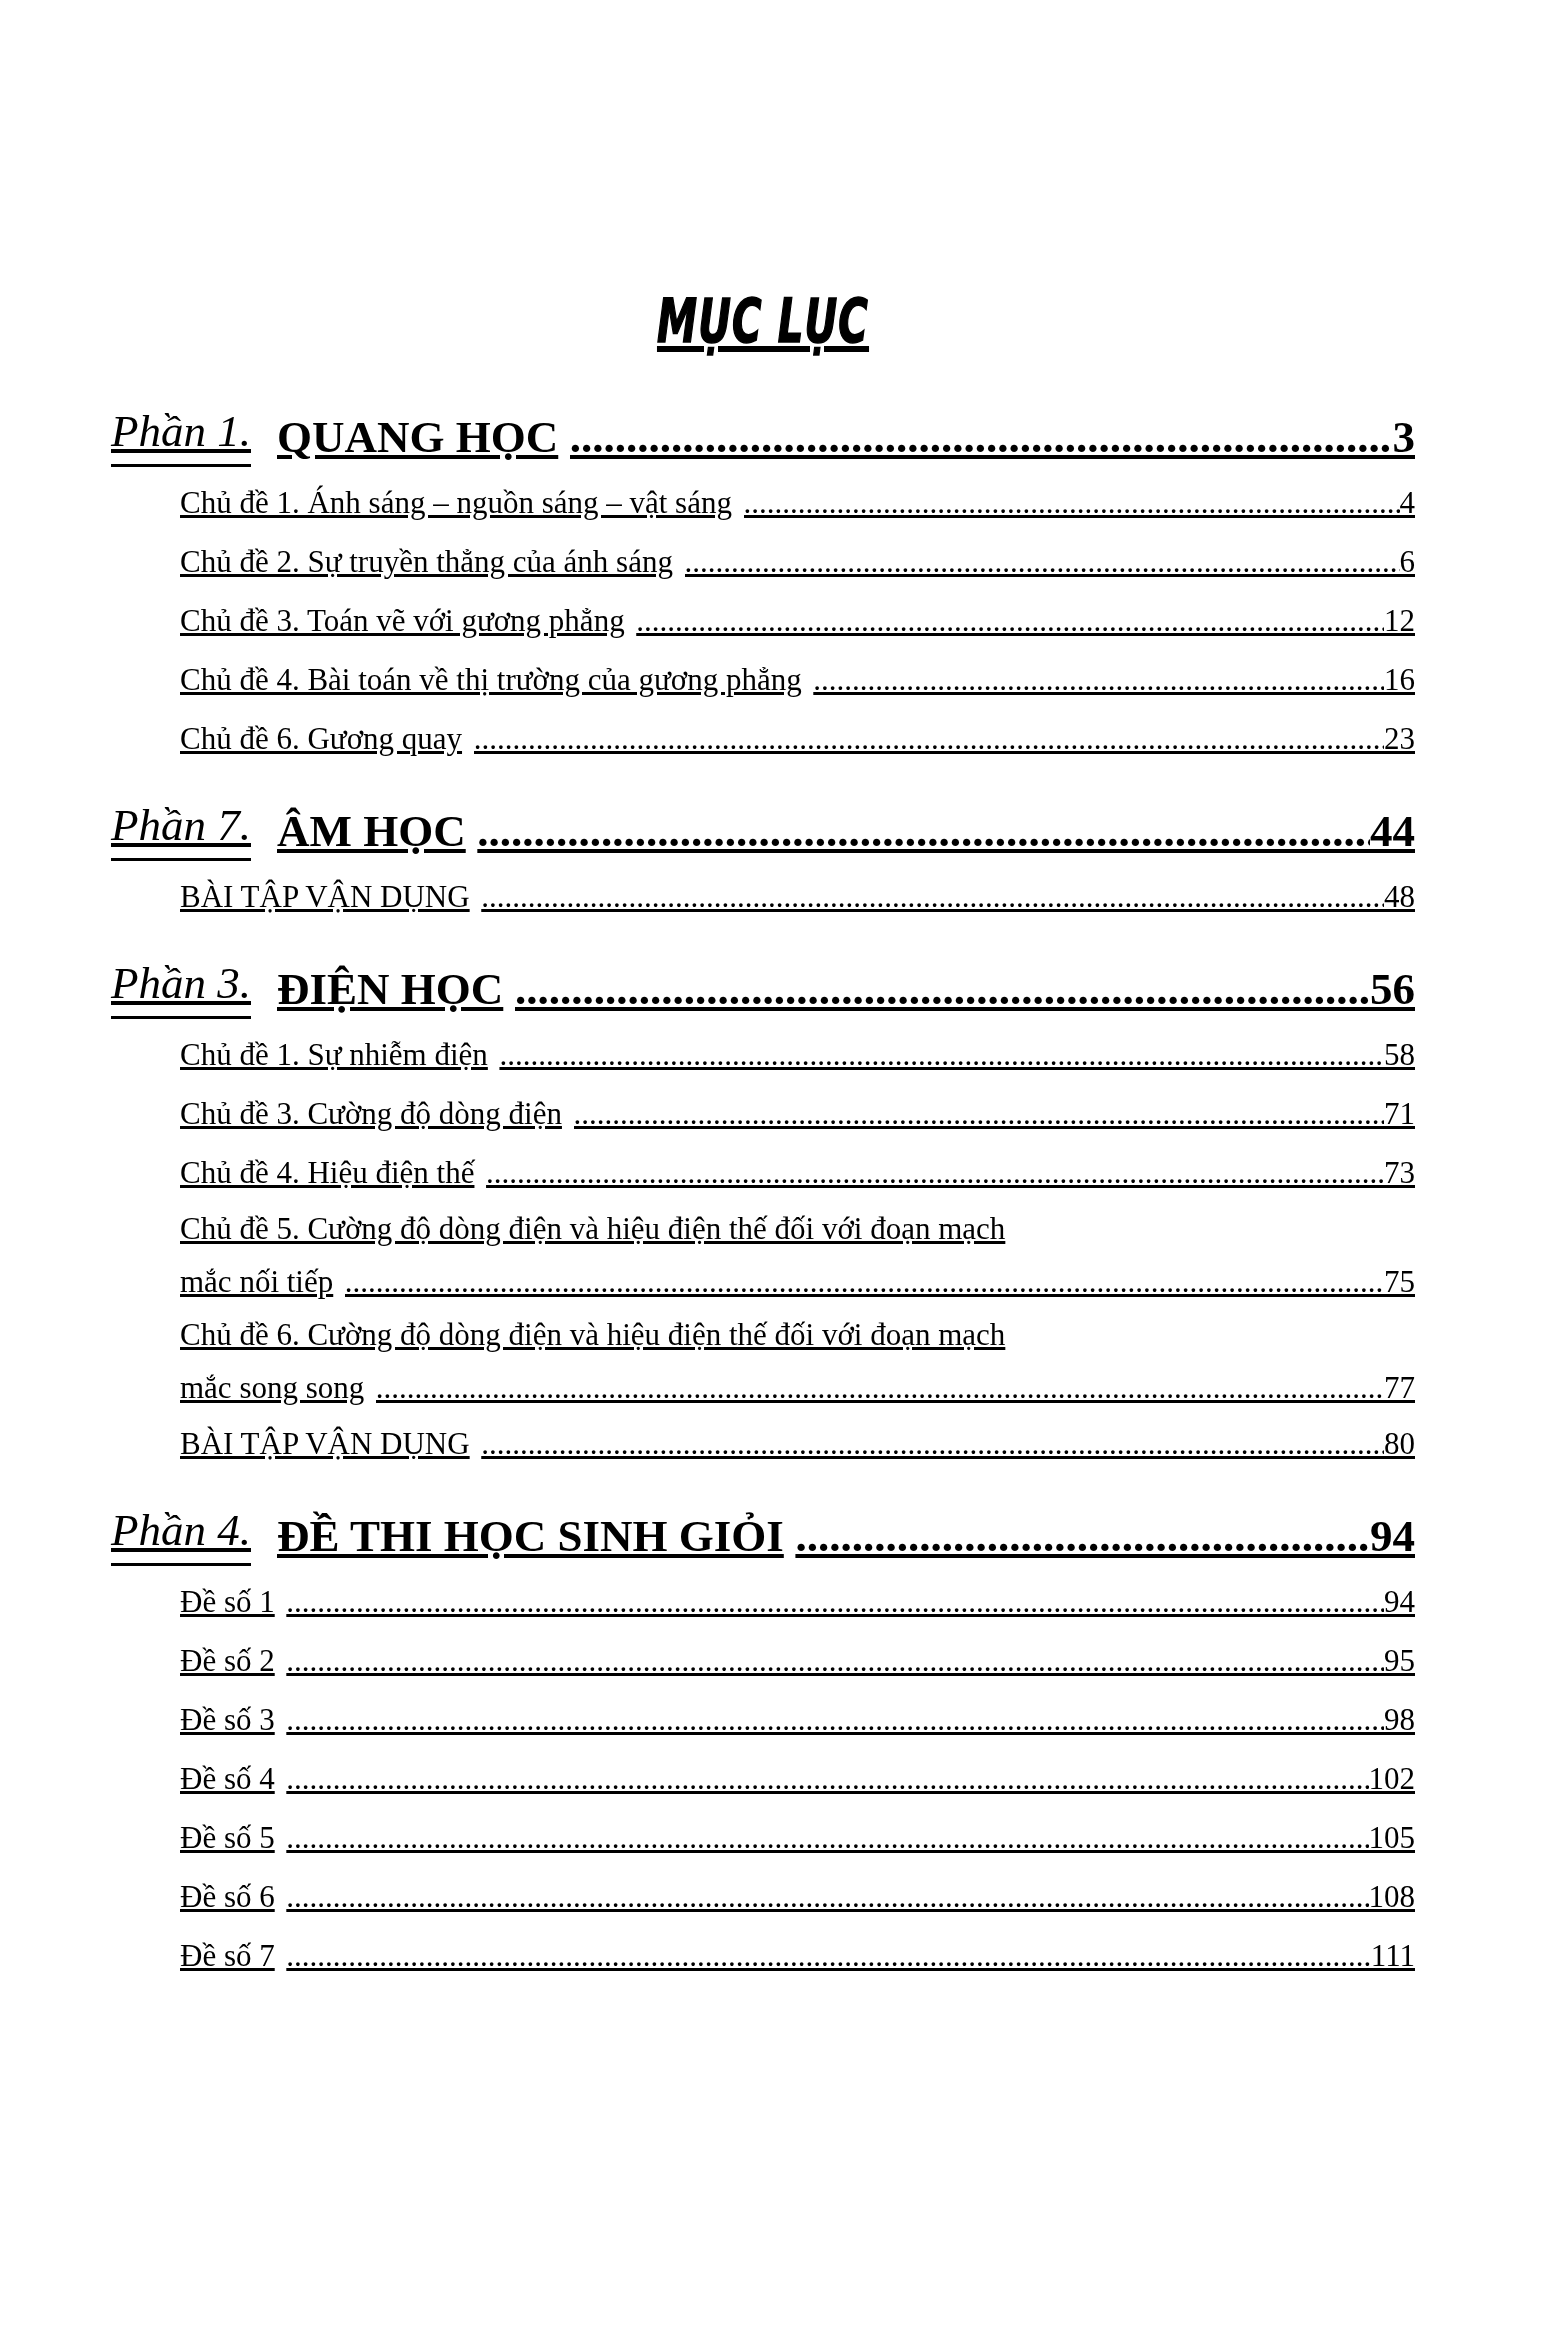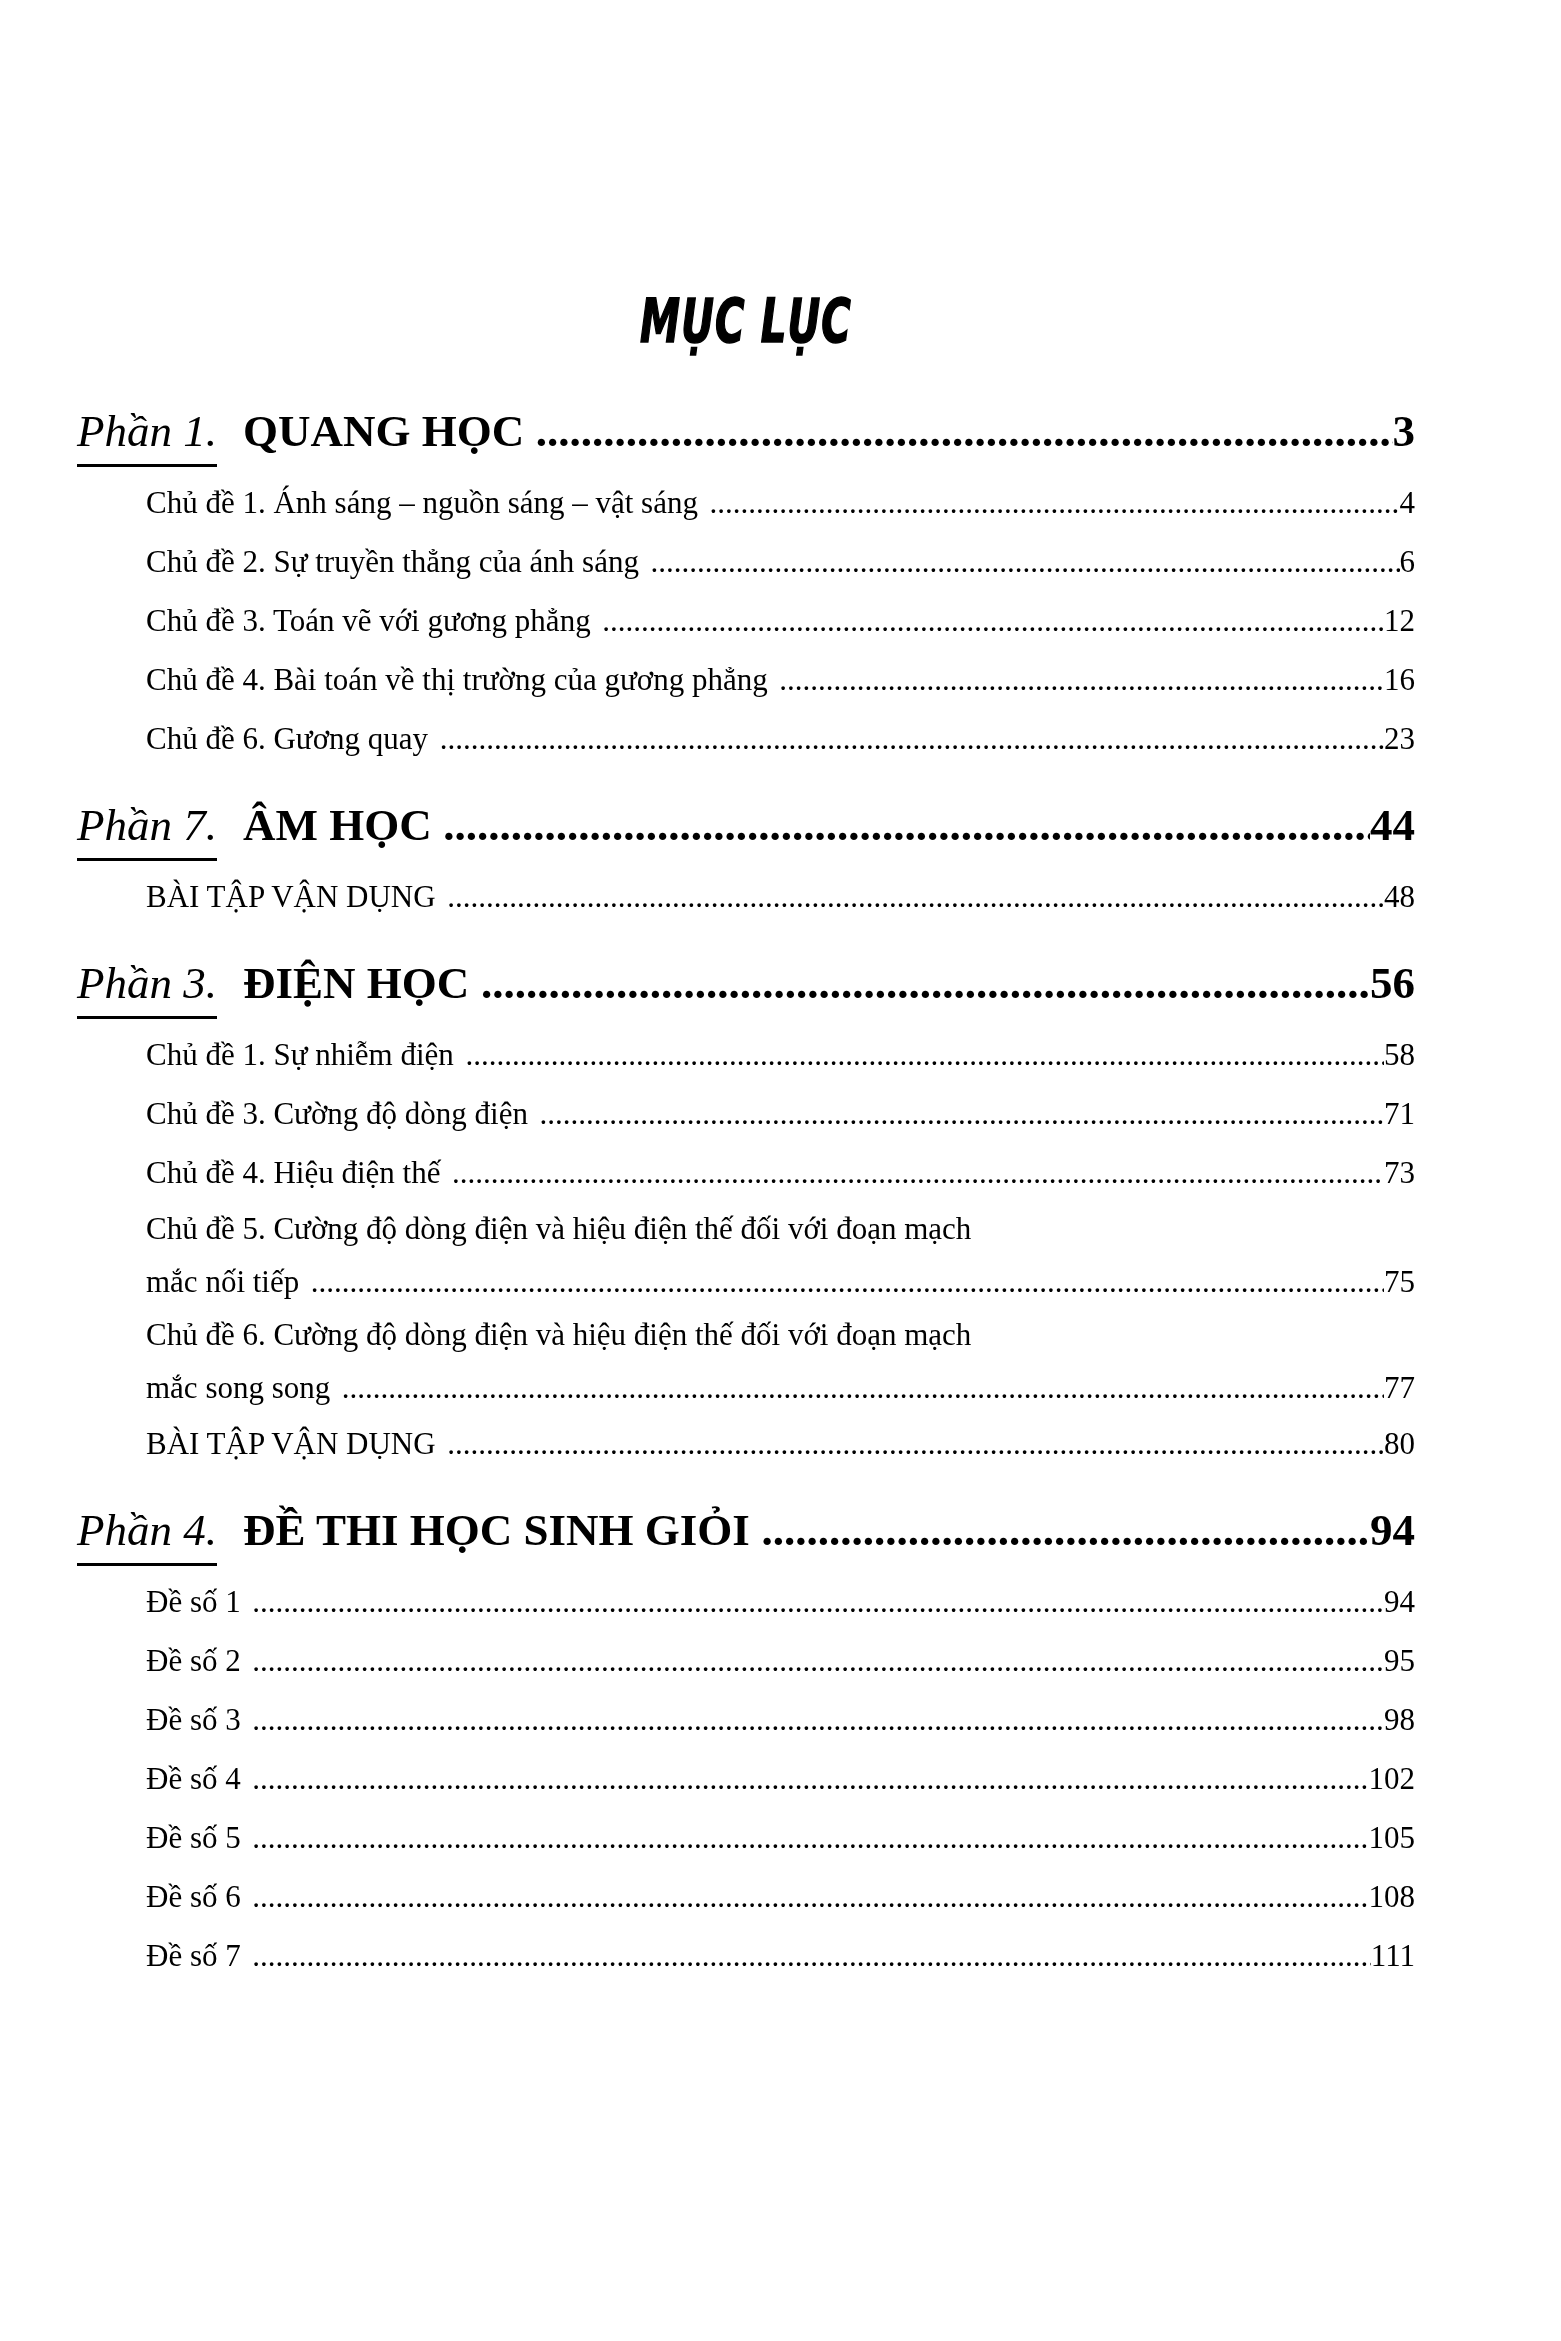--- a/index.html
+++ b/index.html
@@ -12,21 +12,22 @@
     background: #ffffff;
     color: #000000;
     font-family: "Liberation Serif", serif;
     overflow: hidden;
   }
   .page {
     width: 100%;
     height: 100%;
   }
   .content {
-    padding: 0 146px 0 77px;
+    padding: 0 146px 0 111px;
+    text-decoration: underline;
   }
   
   .doc-title {
     margin-top: 268px;
     height: 106px;
     line-height: 106px;
     text-align: center;
     font-family: "DejaVu Sans", sans-serif;
     font-weight: bold;
     font-style: italic;
@@ -37,21 +38,21 @@
     -webkit-text-stroke: 1.7px #000000;
     white-space: nowrap;
   }
   
   .row {
     font-size: 31px;
     line-height: 59px;
   }
   .flexline {
     display: flex;
-    align-items: flex-start;
+    align-items: flex-end;
   }
   .item {
     margin-left: 69px;
   }
   .section {
     margin: 28px 0 6.6px 0;
     font-size: 45px;
   }
   .sec-num {
     font-style: italic;

